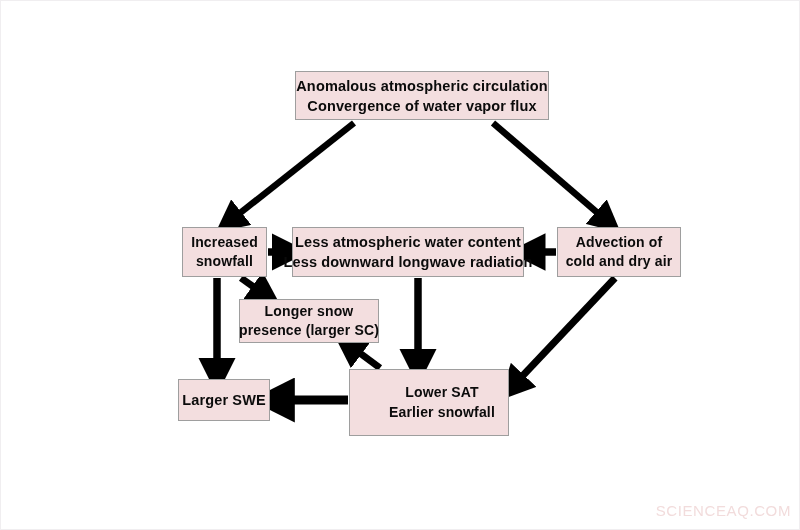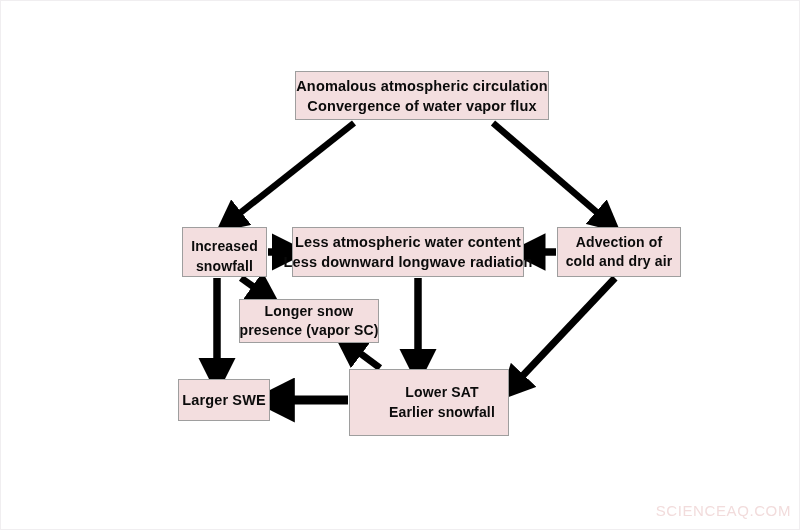--- a/index.html
+++ b/index.html
@@ -39,21 +39,21 @@
   #svg-arrows {
     position: absolute;
     left: 0; top: 0;
     width: 800px;
     height: 530px;
     z-index: 2;
   }
 
   
   #node-top        { left: 294px; top: 70px;  width: 254px; height: 49px; font-size: 14.5px; }
-  #node-snowfall   { left: 181px; top: 226px; width: 85px;  height: 50px; font-size: 14px; justify-content: flex-end; }
+  #node-snowfall   { left: 181px; top: 226px; width: 85px;  height: 50px; font-size: 14px; }
   #node-middle     { left: 291px; top: 226px; width: 232px; height: 50px; font-size: 14.5px; }
   #node-advection  { left: 556px; top: 226px; width: 124px; height: 50px; font-size: 14px; }
   #node-longer     { left: 238px; top: 298px; width: 140px; height: 44px; font-size: 14px; justify-content: center; }
   #node-swe        { left: 177px; top: 378px; width: 92px;  height: 42px; font-size: 14.5px; }
   #node-lowersat   { left: 348px; top: 368px; width: 160px; height: 67px; font-size: 14px; padding-left: 26px; }
 
   #watermark {
     position: absolute;
     right: 8px;
     bottom: 10px;
@@ -113,21 +113,21 @@
     <span class="line">Less downward  longwave radiation</span>
   </div>
 
   <div class="node" id="node-advection">
     <span class="line">Advection of</span>
     <span class="line">cold and dry air</span>
   </div>
 
   <div class="node" id="node-longer">
     <span class="line">Longer snow</span>
-    <span class="line">presence (vapor SC)</span>
+    <span class="line">presence (larger SC)</span>
   </div>
 
   <div class="node" id="node-swe">
     <span class="line">Larger SWE</span>
   </div>
 
   <div class="node" id="node-lowersat">
     <span class="line">Lower SAT</span>
     <span class="line">Earlier snowfall</span>
   </div>

